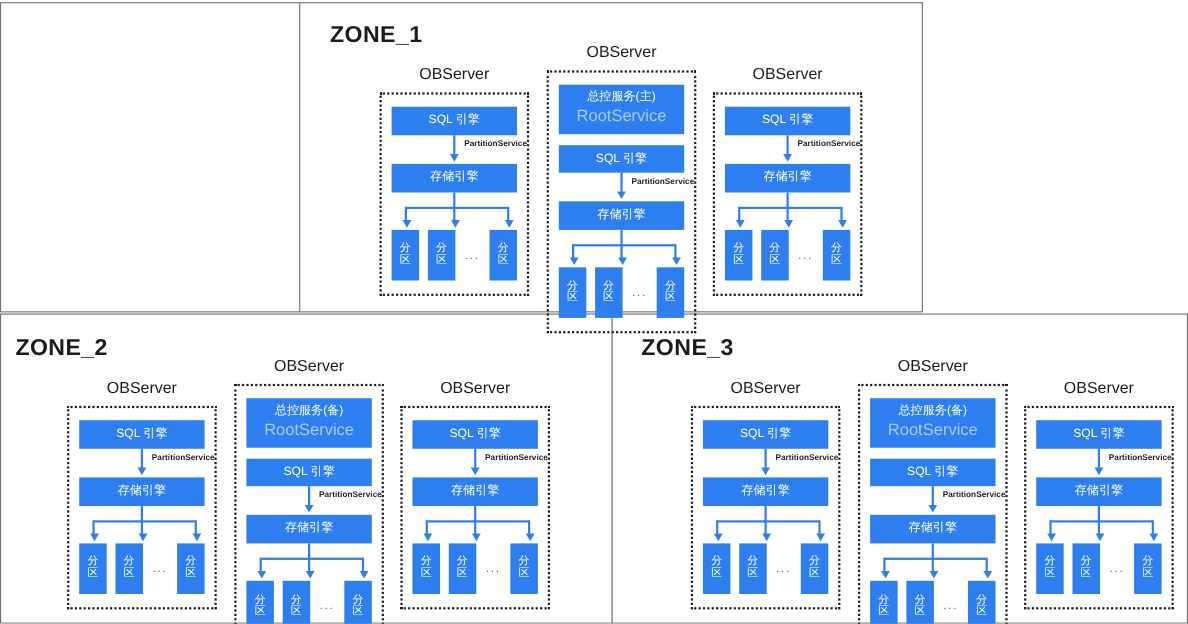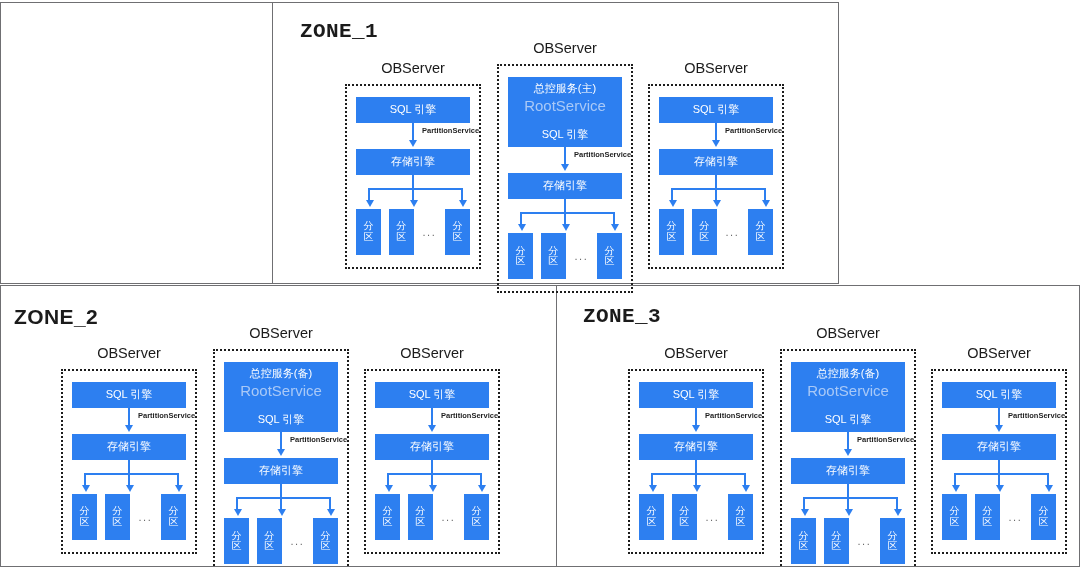--- a/index.html
+++ b/index.html
@@ -64,20 +64,21 @@
   .blk {
     background: #2d7ff0;
     color: #ffffff;
     text-align: center;
     font-size: 11px;
     line-height: 1.25;
     box-sizing: border-box;
   }
   .blk.rootservice {
     padding: 5px 0 6px 0;
+    margin-bottom: 10px;
   }
   .blk.rootservice .rs-sub {
     display: block;
     color: #a9c9f7;
     font-size: 15px;
     margin-top: 1px;
   }
   .blk.sql,
   .blk.storage {
     padding: 6px 0;
@@ -186,23 +187,23 @@
 <body>
 
 <div id="canvas">
 
   <div class="panel blank"></div>
   <div class="panel zone1"></div>
   <div class="panel zone2"></div>
   <div class="panel zone3"></div>
 
   <div id="zone-titles">
-      <div class="zone-title" style="left: 300px; top: 20px; font-family: Liberation Mono, monospace;">ZONE_1</div>
+      <div class="zone-title" style="left: 300px; top: 20px;">ZONE_1</div>
       <div class="zone-title" style="left: 14px; top: 305px;">ZONE_2</div>
-      <div class="zone-title" style="left: 583px; top: 305px; font-family: Liberation Mono, monospace;">ZONE_3</div>
+      <div class="zone-title" style="left: 583px; top: 305px;">ZONE_3</div>
     </div>
   <div id="observers">
       <div class="observer" style="left: 345px; top: 60px;">
         <div class="observer-caption">OBServer</div>
         <div class="observer-box">
           <div class="blk sql">SQL 引擎</div>
           <div class="arrow-row">
             <div class="vline"></div>
             <div class="vhead"></div>
             <div class="ps-label">PartitionService</div>

